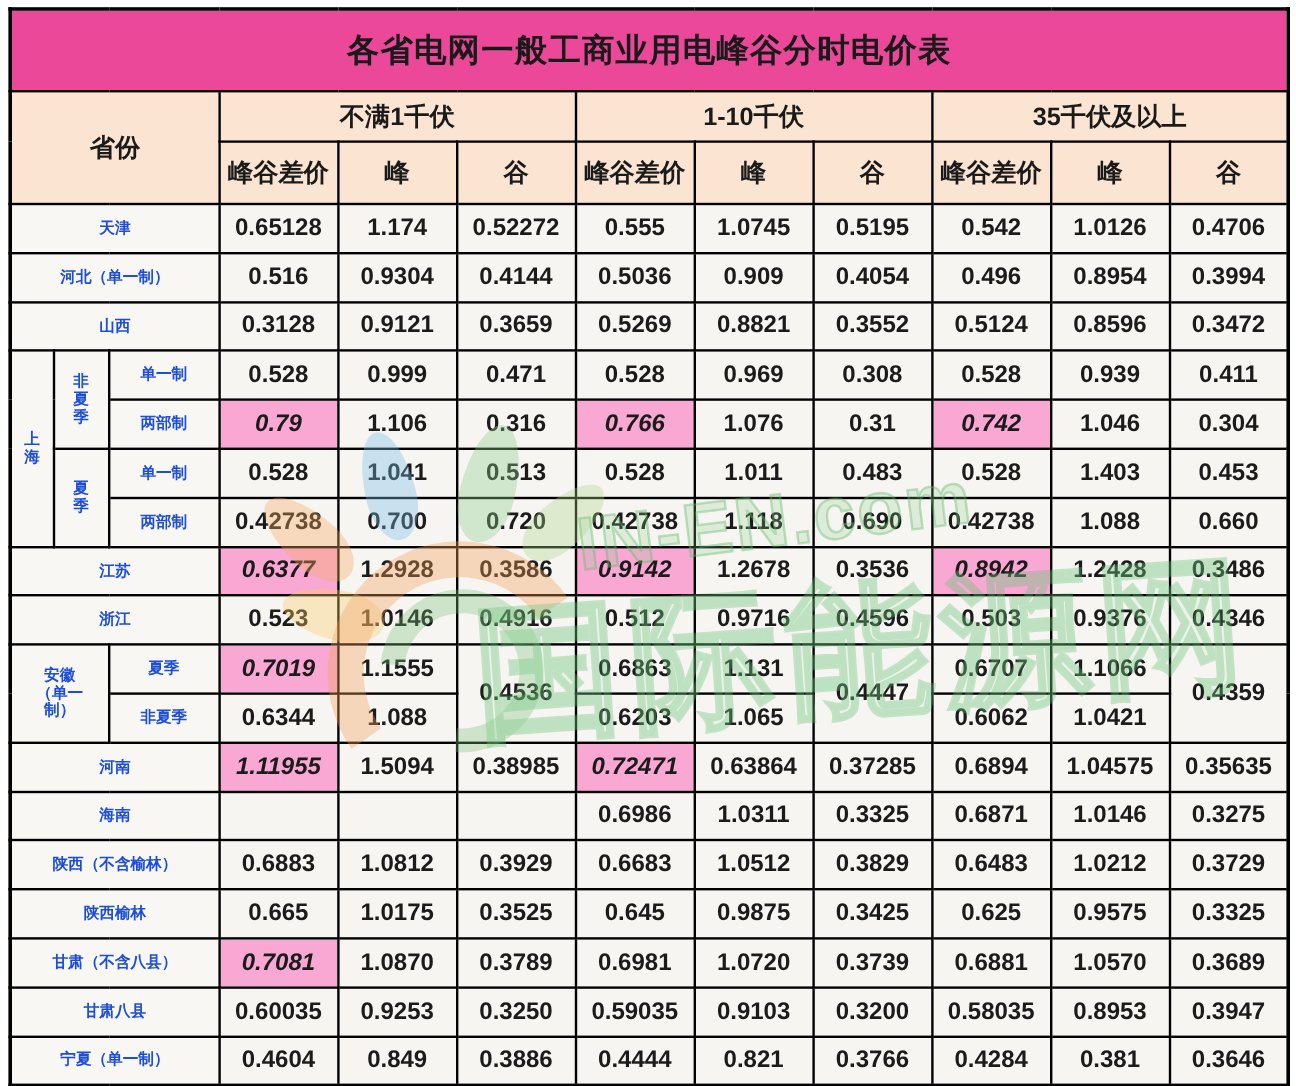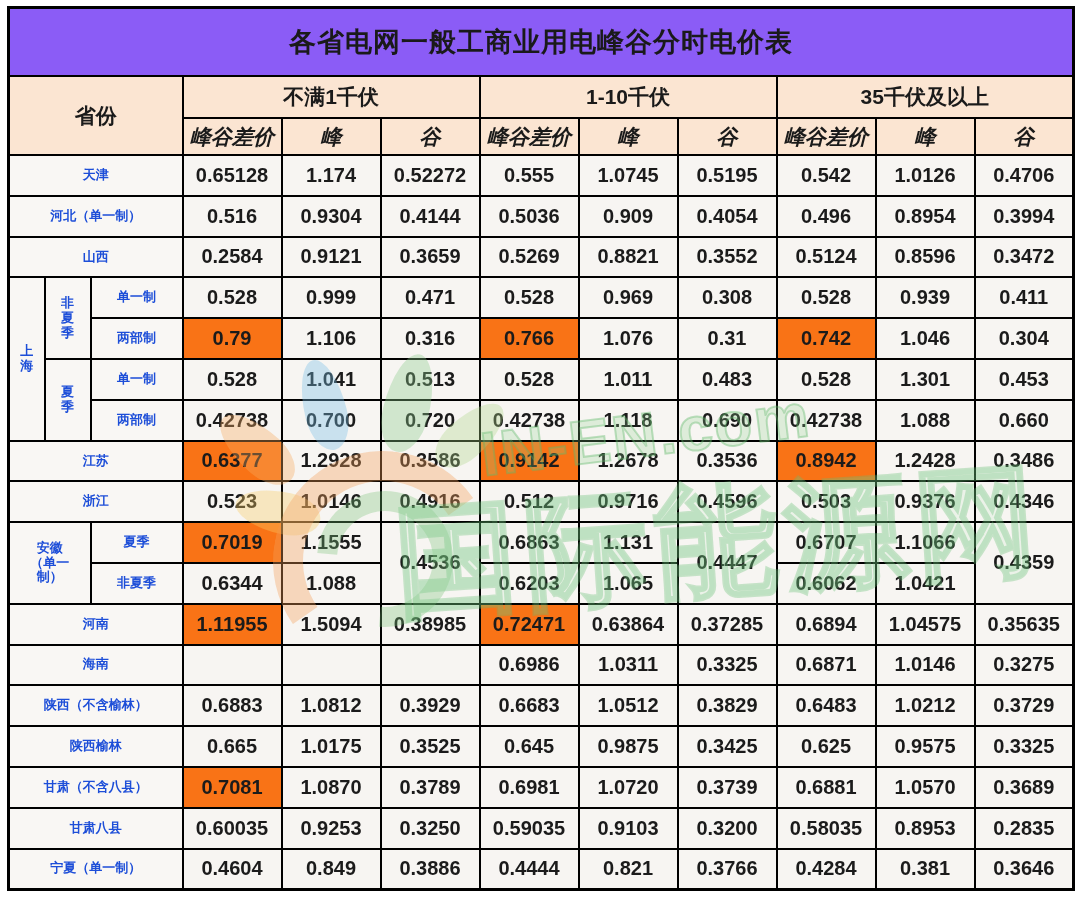--- a/index.html
+++ b/index.html
@@ -2,29 +2,29 @@
 <html><head>
 <meta charset="utf-8">
 <style>
   html,body{margin:0;padding:0;background:#ffffff;width:1080px;height:905px;overflow:hidden;}
   body{font-family:"Liberation Sans","DejaVu Sans",sans-serif;}
   .page{position:relative;width:1080px;height:905px;}
   table.price{border-collapse:collapse;table-layout:fixed;width:1065px;margin:6px 0 0 7px;
     border:3px solid #000;position:relative;z-index:1;}
   table.price th,table.price td{border:2px solid #000;text-align:center;vertical-align:middle;
     padding:0;white-space:pre-line;overflow:hidden;}
-  tr.title-row th{background:#8b5cf6;color:#1a1a1a;font-size:27px;font-weight:bold;height:66px;letter-spacing:1px;}
+  tr.title-row th{background:#ec4899;color:#1a1a1a;font-size:27px;font-weight:bold;height:66px;letter-spacing:1px;}
   thead tr.h1 th,thead tr.h2 th{background:#fbe5d2;color:#1a1a1a;font-weight:bold;}
   thead tr.h1{height:42px;}
-  thead tr.h2{height:37px;font-style:italic;}
+  thead tr.h2{height:52px;}
   thead th{font-size:21px;}
   tbody tr{height:40.8px;}
   td.num{background:#f7f5f2;color:#1b1b1b;font-weight:bold;font-size:20px;}
   td.lbl{background:#f9f7f4;color:#1d4ed8;font-weight:bold;font-size:13px;line-height:1.15;}
-  td.hl{background:#f97316;}
+  td.hl{background:#f9a8d4;font-style:italic;}
   
   .watermark{position:absolute;left:225px;top:345px;width:710px;height:315px;z-index:2;
     pointer-events:none;opacity:.8;}
   .wm-petal{position:absolute;border-radius:50% 50% 50% 50% / 60% 60% 40% 40%;}
   .wm-cres{position:absolute;border-radius:50%;}
   .wm-en{position:absolute;left:255px;top:48px;font-size:62px;font-weight:bold;transform:rotate(-7deg);
     color:rgba(140,205,140,.30);-webkit-text-stroke:2px rgba(95,185,105,.50);letter-spacing:2px;white-space:nowrap;}
   .wm-cn{position:absolute;left:170px;top:110px;font-size:122px;font-weight:bold;transform:rotate(-4deg);
     color:rgba(150,215,160,.16);-webkit-text-stroke:3px rgba(100,190,115,.42);letter-spacing:8px;white-space:nowrap;}
 </style>
@@ -90,21 +90,21 @@
           <td class="num">0.4144</td>
           <td class="num">0.5036</td>
           <td class="num">0.909</td>
           <td class="num">0.4054</td>
           <td class="num">0.496</td>
           <td class="num">0.8954</td>
           <td class="num">0.3994</td>
         </tr>
         <tr>
           <td colspan="3" class="lbl">山西</td>
-          <td class="num">0.2584</td>
+          <td class="num">0.3128</td>
           <td class="num">0.9121</td>
           <td class="num">0.3659</td>
           <td class="num">0.5269</td>
           <td class="num">0.8821</td>
           <td class="num">0.3552</td>
           <td class="num">0.5124</td>
           <td class="num">0.8596</td>
           <td class="num">0.3472</td>
         </tr>
         <tr>
@@ -140,21 +140,21 @@
           <td rowspan="2" class="lbl">夏
 季</td>
           <td class="lbl">单一制</td>
           <td class="num">0.528</td>
           <td class="num">1.041</td>
           <td class="num">0.513</td>
           <td class="num">0.528</td>
           <td class="num">1.011</td>
           <td class="num">0.483</td>
           <td class="num">0.528</td>
-          <td class="num">1.301</td>
+          <td class="num">1.403</td>
           <td class="num">0.453</td>
         </tr>
         <tr>
           <td class="lbl">两部制</td>
           <td class="num">0.42738</td>
           <td class="num">0.700</td>
           <td class="num">0.720</td>
           <td class="num">0.42738</td>
           <td class="num">1.118</td>
           <td class="num">0.690</td>
@@ -273,21 +273,21 @@
         <tr>
           <td colspan="3" class="lbl">甘肃八县</td>
           <td class="num">0.60035</td>
           <td class="num">0.9253</td>
           <td class="num">0.3250</td>
           <td class="num">0.59035</td>
           <td class="num">0.9103</td>
           <td class="num">0.3200</td>
           <td class="num">0.58035</td>
           <td class="num">0.8953</td>
-          <td class="num">0.2835</td>
+          <td class="num">0.3947</td>
         </tr>
         <tr>
           <td colspan="3" class="lbl">宁夏（单一制）</td>
           <td class="num">0.4604</td>
           <td class="num">0.849</td>
           <td class="num">0.3886</td>
           <td class="num">0.4444</td>
           <td class="num">0.821</td>
           <td class="num">0.3766</td>
           <td class="num">0.4284</td>

